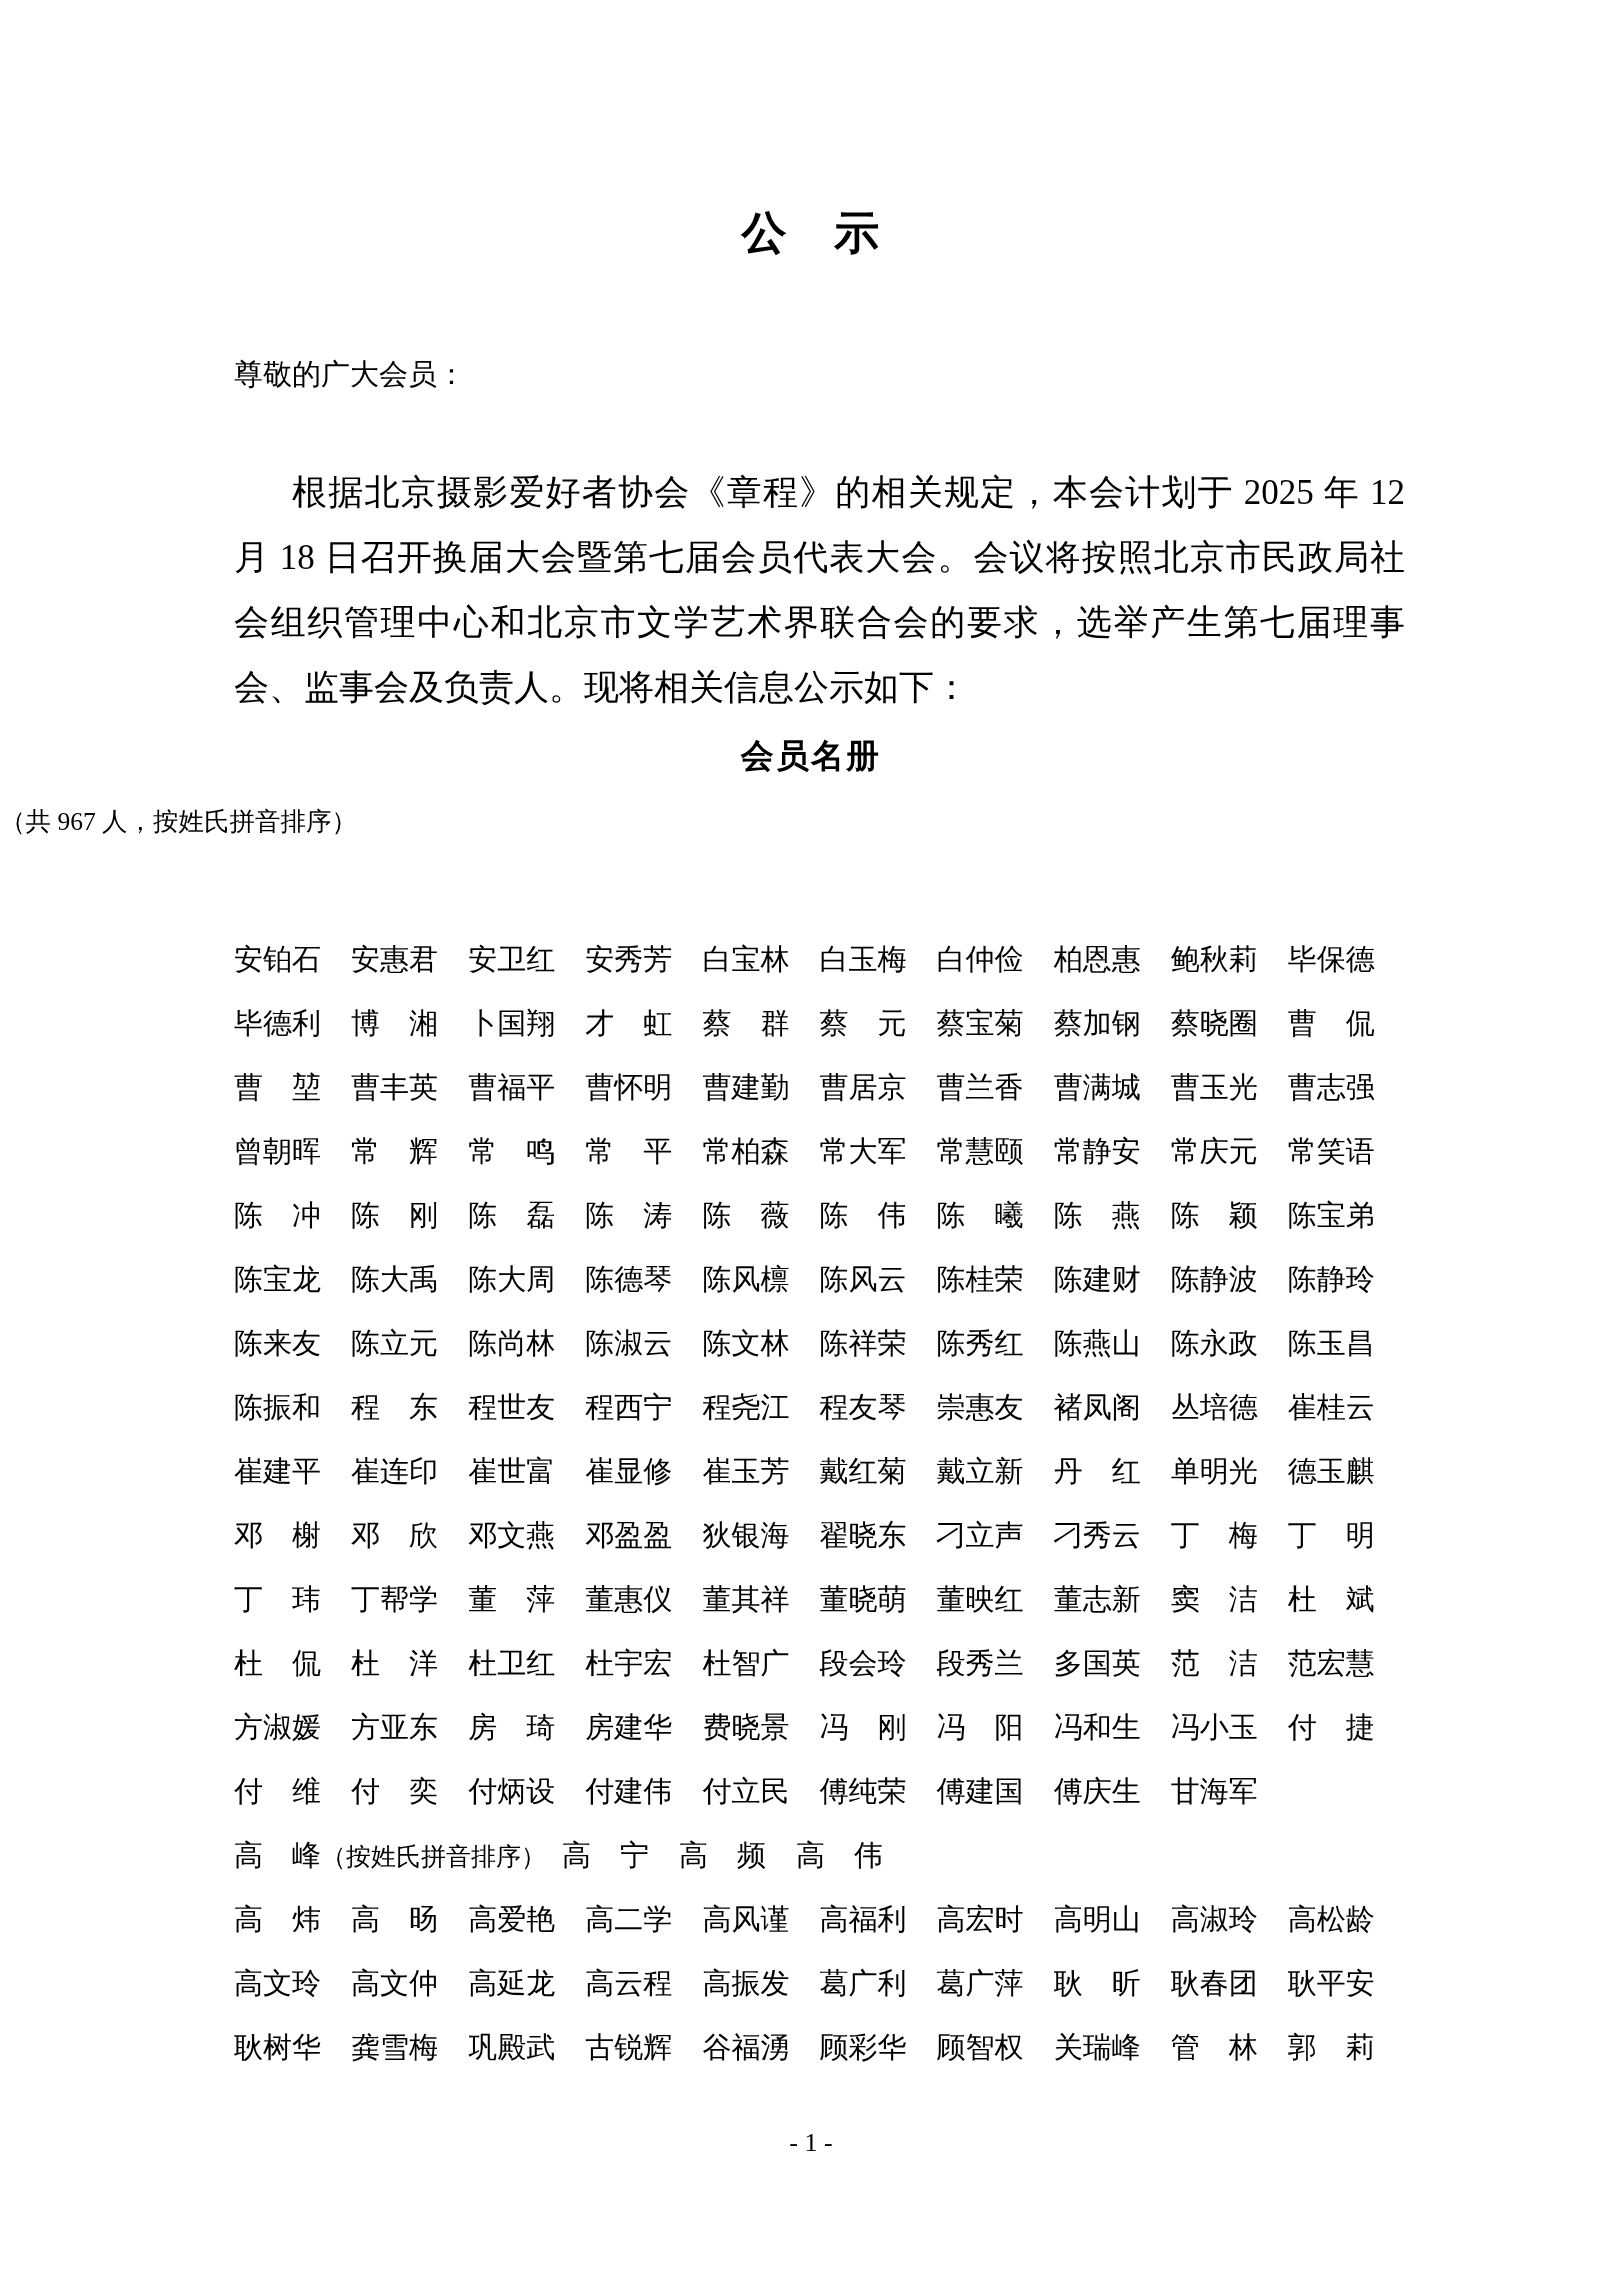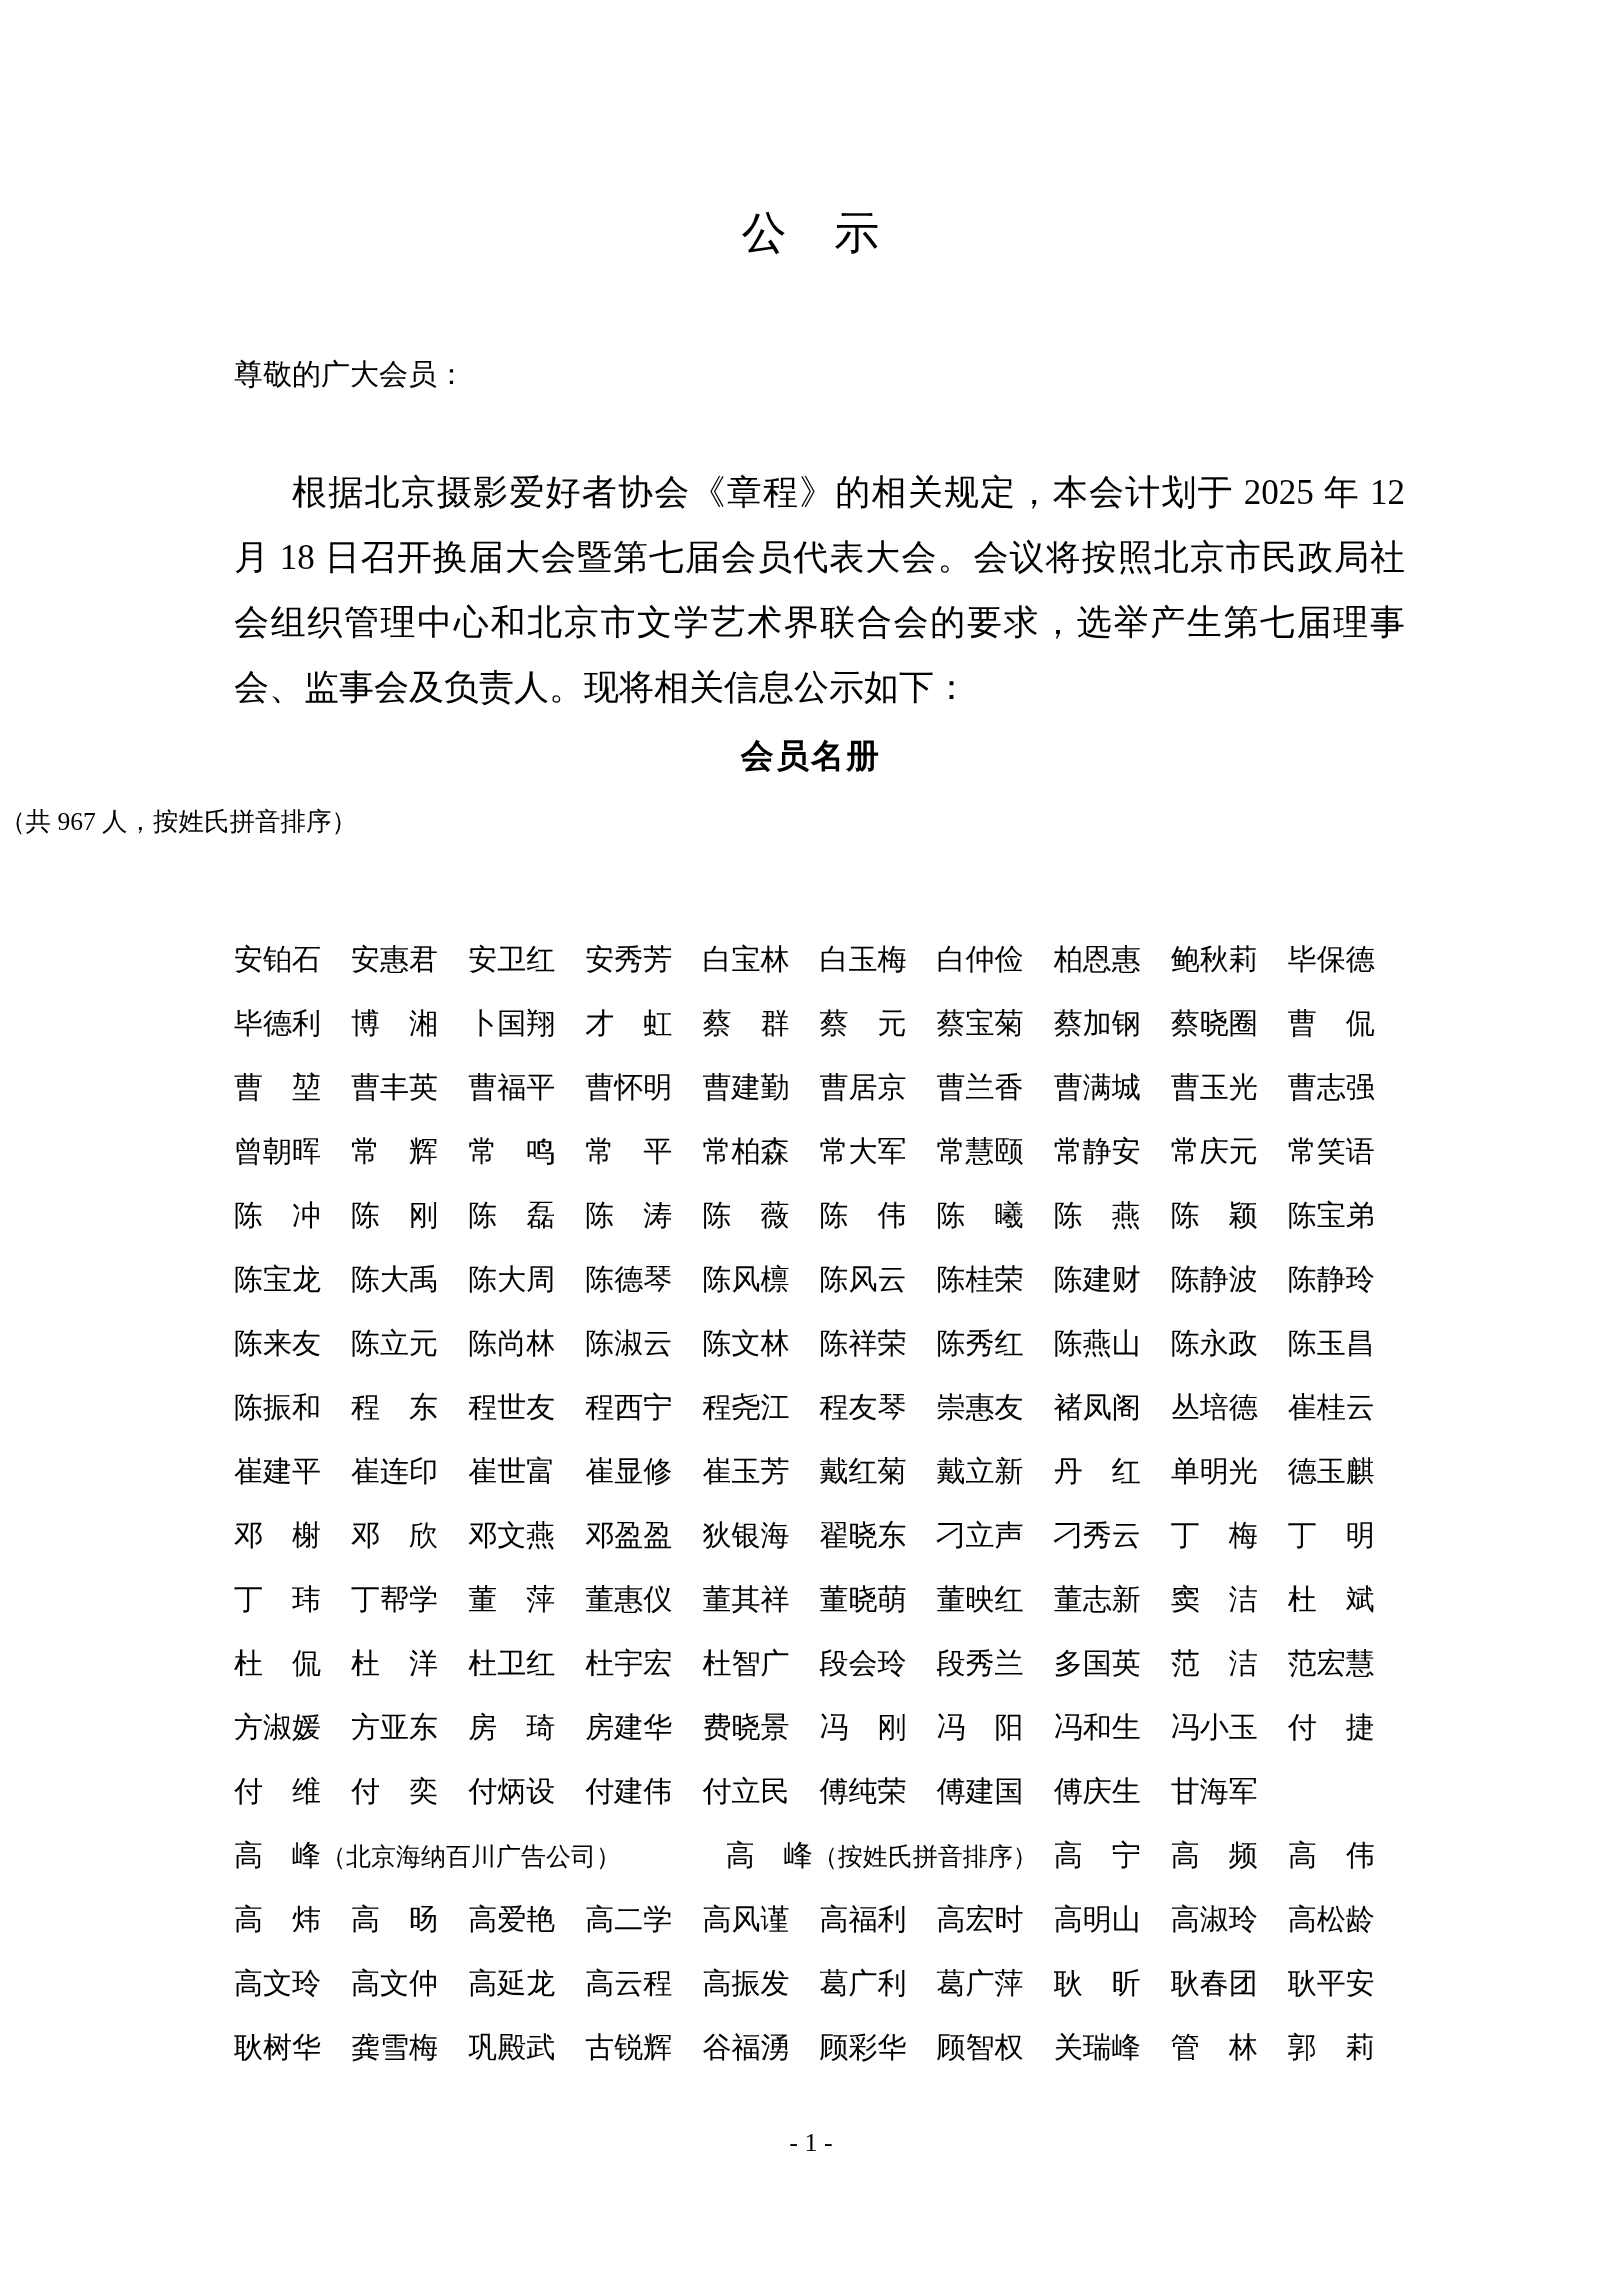--- a/index.html
+++ b/index.html
@@ -3,21 +3,21 @@
 <meta charset="utf-8">
 <style>
   html,body{margin:0;padding:0;}
   body{
     width:1622px;height:2295px;background:#ffffff;color:#000000;
     font-family:"Liberation Serif","DejaVu Serif",serif;
   }
   .page{position:relative;width:1622px;height:2295px;overflow:hidden;background:#ffffff;}
   .doc-title{
     position:absolute;top:203px;left:0;width:100%;text-align:center;
-    font-size:45px;font-weight:normal;letter-spacing:1.4px;
+    font-size:45px;font-weight:bold;letter-spacing:1.4px;
   }
   .salutation{position:absolute;top:355px;left:234px;font-size:29px;font-family:Liberation Serif, serif;}
   .paragraph{
     position:absolute;top:460px;left:234px;width:1171px;
     font-size:35px;line-height:65px;text-align:justify;text-indent:58px;
   }
   .roster-heading{
     position:absolute;top:734px;left:0;width:100%;text-align:center;
     font-size:33px;font-weight:bold;letter-spacing:2.1px;
     font-family:"Liberation Sans","DejaVu Sans",sans-serif;
@@ -205,21 +205,20 @@
         <div class="cell"><span class="n2">付奕</span></div>
         <div class="cell"><span>付炳设</span></div>
         <div class="cell"><span>付建伟</span></div>
         <div class="cell"><span>付立民</span></div>
         <div class="cell"><span>傅纯荣</span></div>
         <div class="cell"><span>傅建国</span></div>
         <div class="cell"><span>傅庆生</span></div>
         <div class="cell"><span>甘海军</span></div>
       </div>
       <div class="name-row">
-        <div class="cell cell-wide"><span class="n2">高峰</span><span class="org">（北京海纳百川广告公司）</span></div>
         <div class="cell cell-med"><span class="n2">高峰</span><span class="org">（按姓氏拼音排序）</span></div>
         <div class="cell"><span class="n2">高宁</span></div>
         <div class="cell"><span class="n2">高频</span></div>
         <div class="cell"><span class="n2">高伟</span></div>
       </div>
       <div class="name-row">
         <div class="cell"><span class="n2">高炜</span></div>
         <div class="cell"><span class="n2">高旸</span></div>
         <div class="cell"><span>高爱艳</span></div>
         <div class="cell"><span>高二学</span></div>

